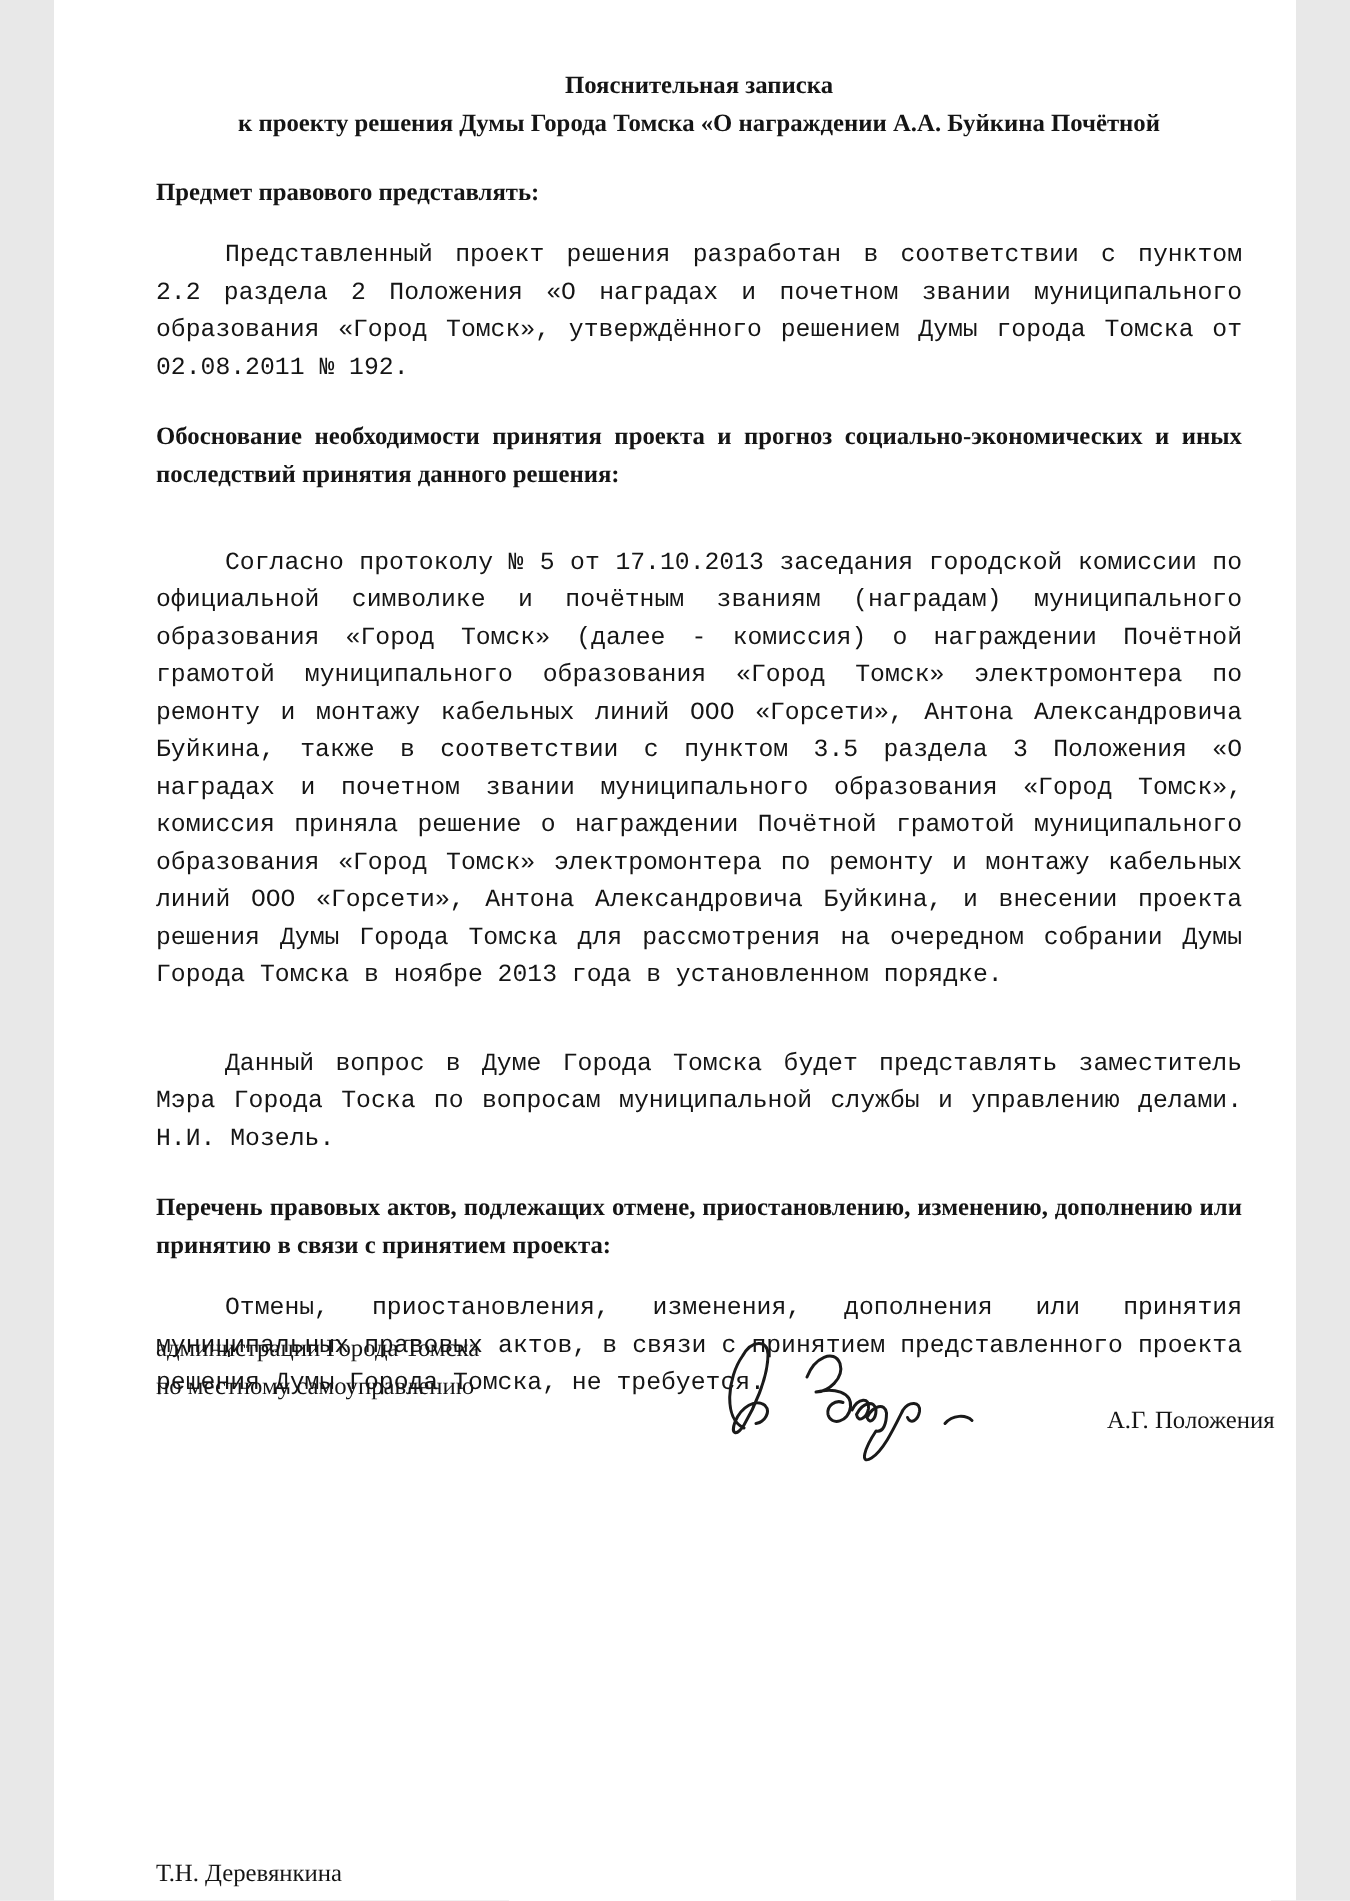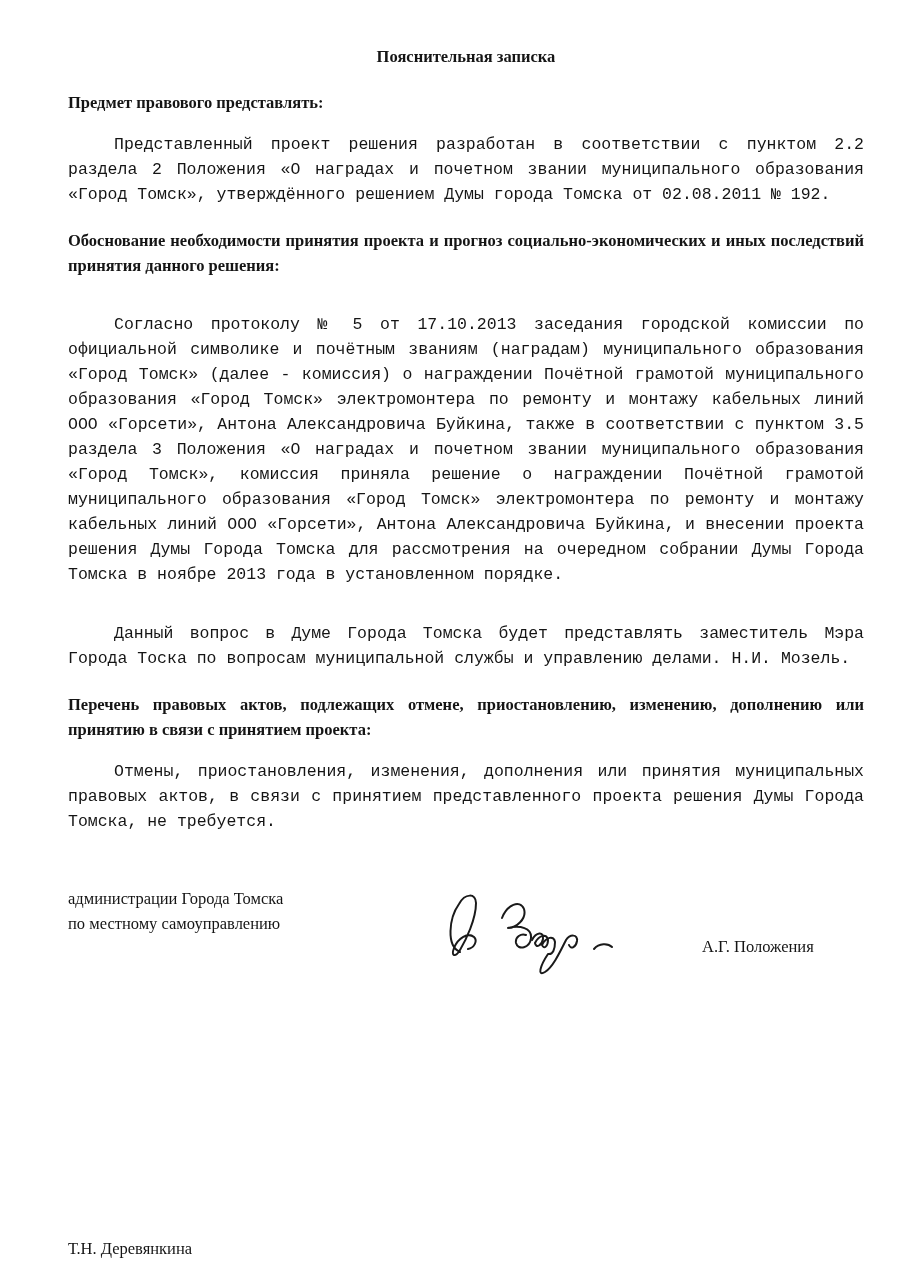--- a/index.html
+++ b/index.html
@@ -2,21 +2,21 @@
 <html><head>
 <meta charset="utf-8">
 <style>
   html, body {
     margin: 0;
     padding: 0;
     background: #e8e8e8;
   }
   .page {
     position: relative;
-    width: 900px;
+    width: 828px;
     height: 1267px;
     margin: 0 auto;
     background: #ffffff;
     color: #151515;
     font-family: "Liberation Serif", "DejaVu Serif", serif;
     font-size: 16.5px;
     line-height: 25px;
     box-sizing: border-box;
     padding: 44px 36px 0 68px;
     overflow: hidden;
@@ -69,20 +69,21 @@
   }
   .doc-footer span { display: block; }
 </style>
 </head>
 <body>
 
 <div class="page">
 
   <div class="doc-title">
     <span class="title-line">Пояснительная записка</span>
+    <span class="title-line">к проекту решения Думы Города Томска «О награждении А.А. Буйкина Почётной</span>
   </div>
 
   <p class="section-heading">Предмет правового представлять:</p>
   <p class="body-par">Представленный проект решения разработан в соответствии с пунктом 2.2 раздела 2 Положения «О наградах и почетном звании муниципального образования «Город Томск», утверждённого решением Думы города Томска от 02.08.2011 № 192.</p>
 
   <p class="section-heading">Обоснование необходимости принятия проекта и прогноз социально-экономических и иных последствий принятия данного решения:</p>
   <p class="body-par wide-gap">Согласно протоколу № 5 от 17.10.2013  заседания городской комиссии по официальной символике и почётным званиям (наградам) муниципального образования «Город Томск» (далее - комиссия) о награждении Почётной грамотой муниципального образования «Город Томск» электромонтера по ремонту и монтажу кабельных линий ООО «Горсети», Антона Александровича Буйкина, также в соответствии с пунктом 3.5 раздела 3 Положения «О наградах и почетном звании муниципального образования «Город Томск», комиссия приняла решение о награждении Почётной грамотой муниципального образования «Город Томск» электромонтера по ремонту и монтажу кабельных линий ООО «Горсети», Антона Александровича Буйкина, и внесении проекта решения Думы Города Томска для рассмотрения на очередном собрании Думы Города Томска в ноябре 2013 года в установленном порядке.</p>
   <p class="body-par wide-gap">Данный вопрос в Думе Города Томска будет представлять заместитель Мэра Города Тоска по  вопросам муниципальной службы и управлению делами. Н.И. Мозель.</p>
 
   <p class="section-heading">Перечень правовых актов, подлежащих отмене, приостановлению, изменению, дополнению или принятию в связи с принятием проекта:</p>

